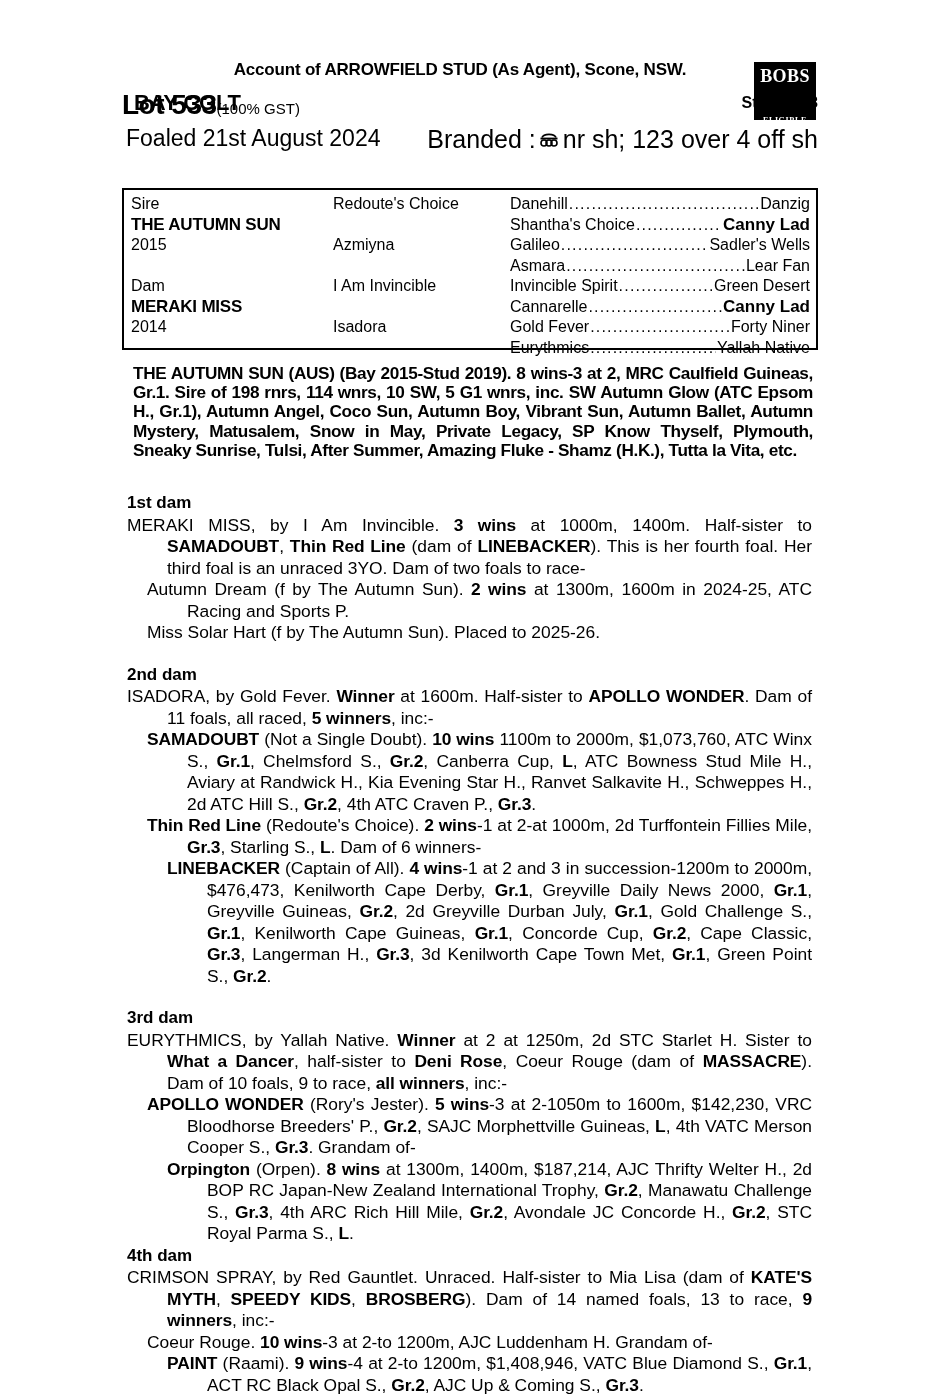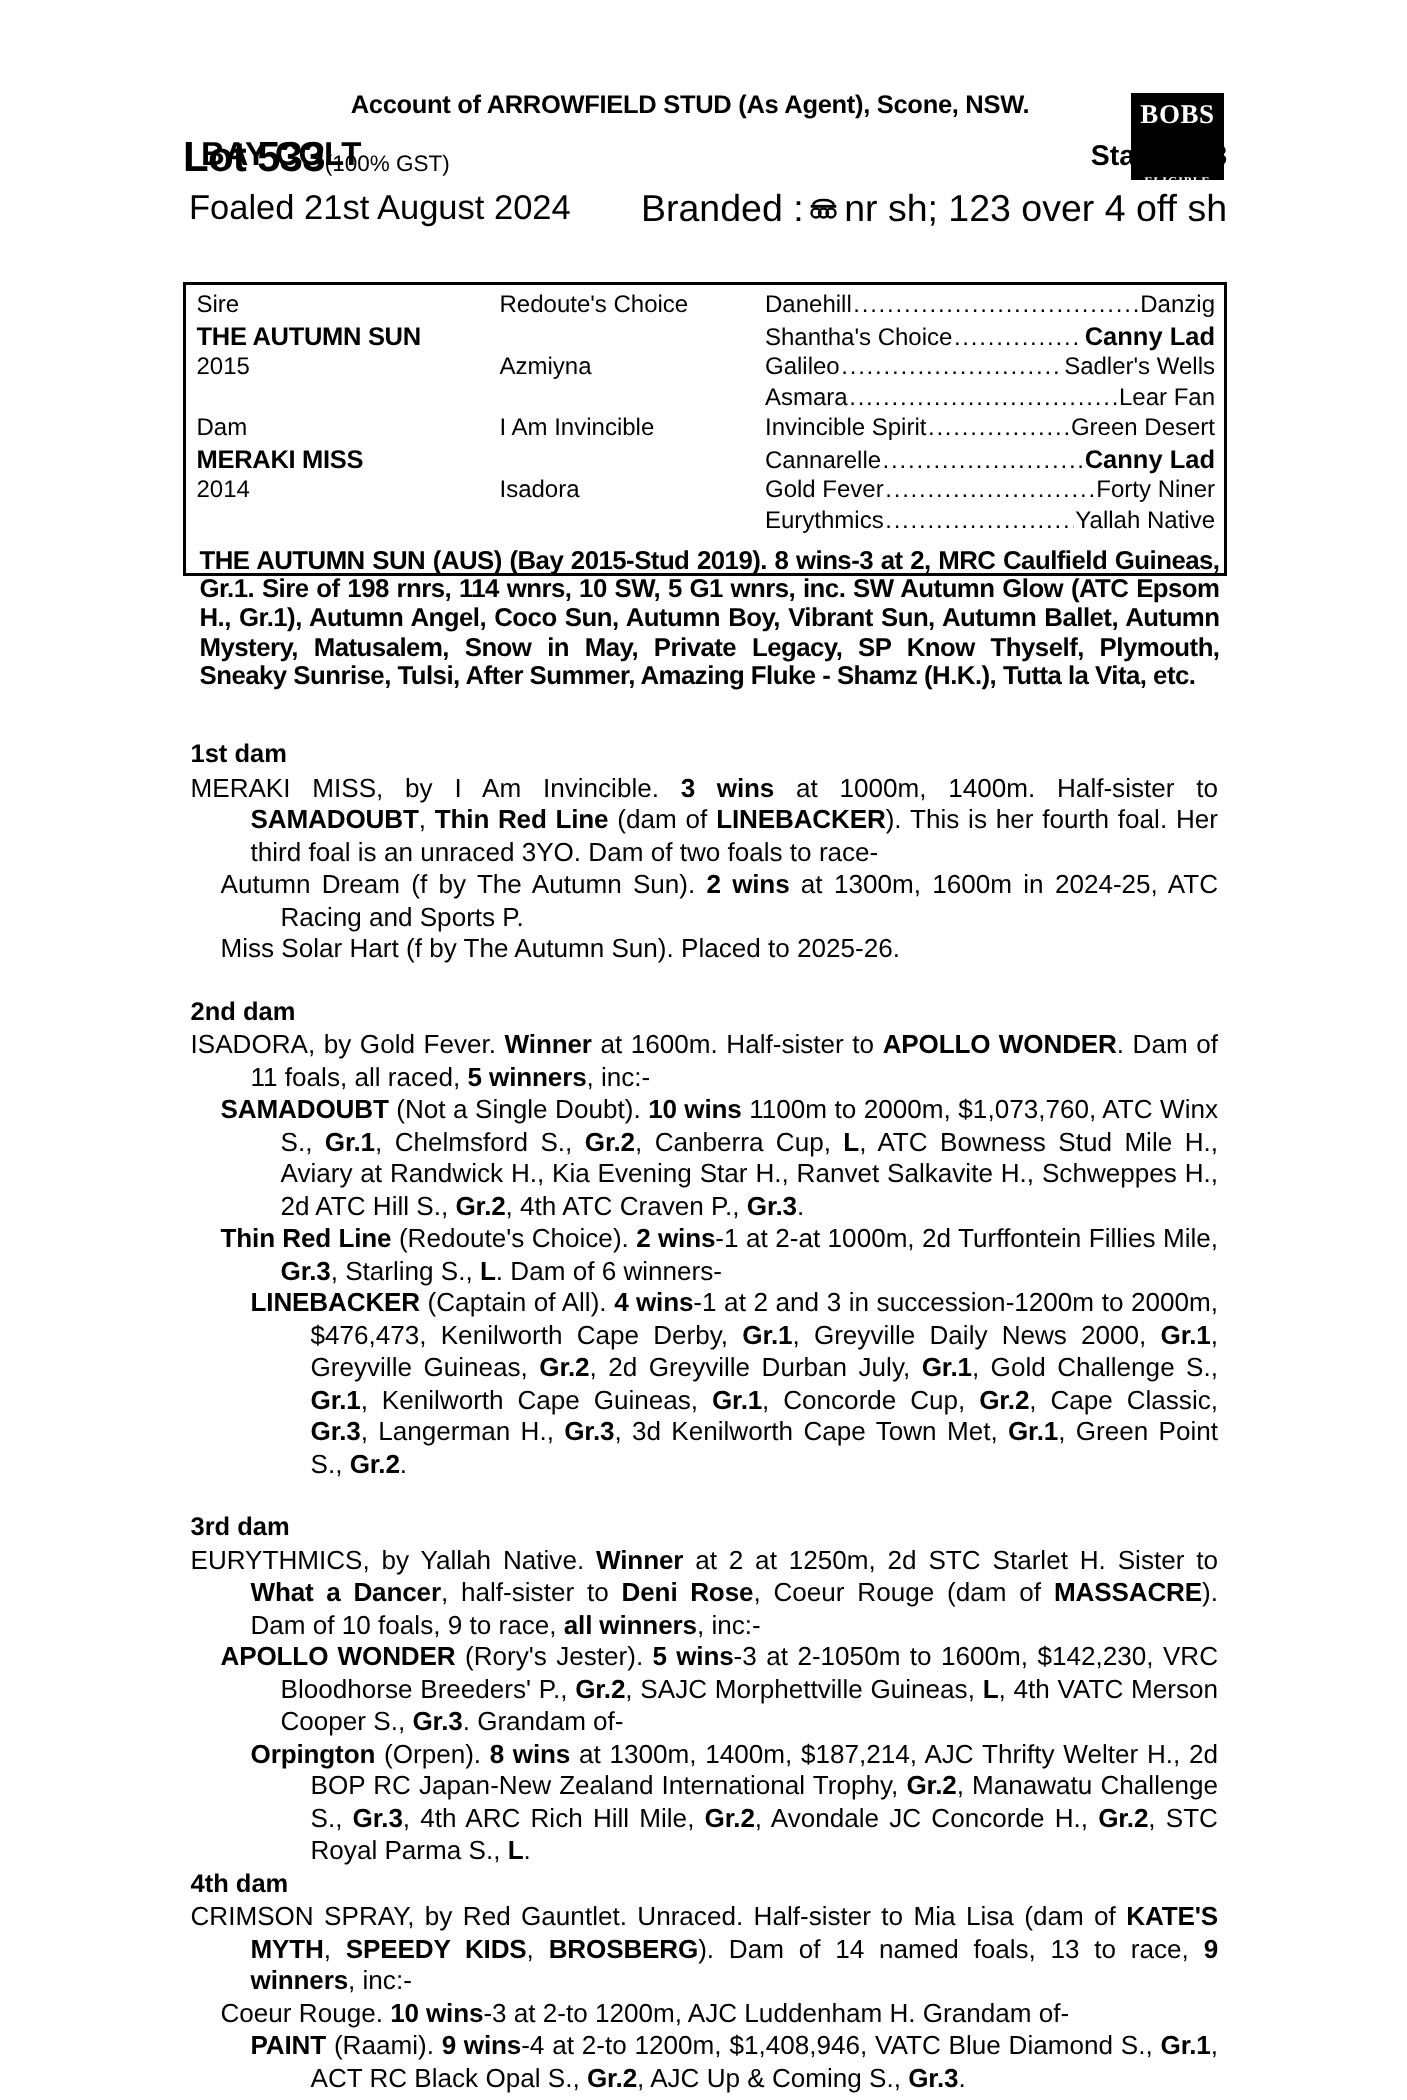--- a/index.html
+++ b/index.html
@@ -102,21 +102,21 @@
     text-align: left;
     font-weight: bold;
     font-size: 22px;
     letter-spacing: -0.2px;
   }
   .stable {
     position: absolute;
     right: 0;
     top: 5px;
     font-weight: bold;
-    font-size: 19px;
+    font-size: 16px;
     white-space: nowrap;
   }
 
   .foaled-row {
     position: relative;
     height: 26px;
     margin-top: 2px;
   }
   .foaled {
     position: absolute;
@@ -142,21 +142,21 @@
     margin: 0 3px 0 2px;
     vertical-align: -3px;
   }
 
   
   .ped-table {
     position: absolute;
     left: 122px;
     top: 188px;
     width: 696px;
-    height: 196px;
+    height: 162px;
     border: 2px solid #000000;
     box-sizing: border-box;
   }
   .ped-inner {
     position: relative;
     width: 100%;
     height: 100%;
     font-size: 16px;
     line-height: 20.5px;
   }

